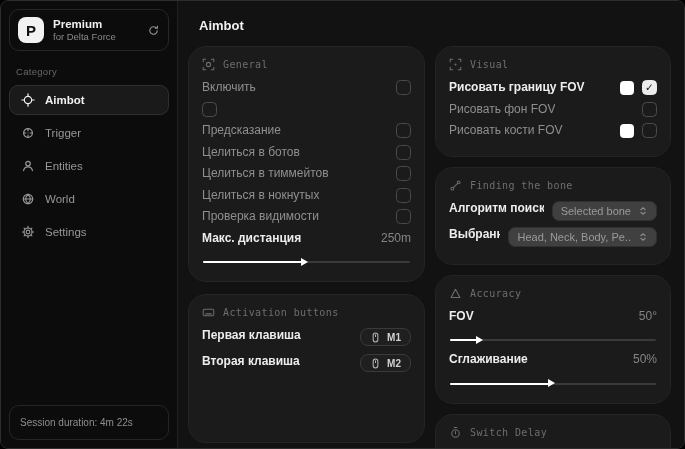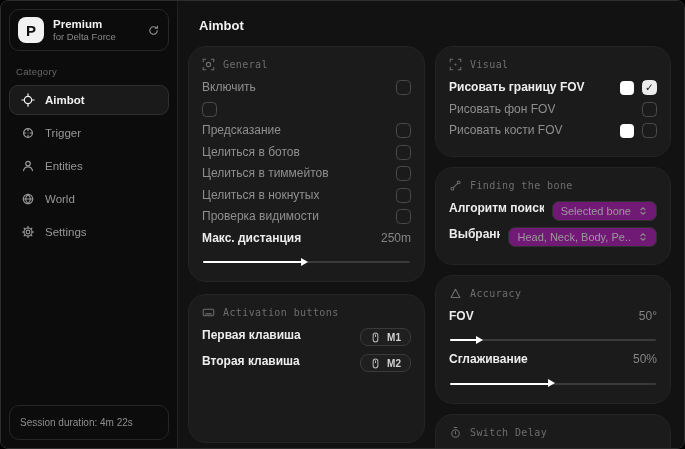--- a/index.html
+++ b/index.html
@@ -51,21 +51,21 @@
 
   .slider { position:relative; height:2px; background:#3a3a3a; border-radius:2px; margin:9px 1px 7px; cursor:pointer; }
   .slider .fill { position:absolute; left:0; top:0; height:2px; background:#fff; border-radius:2px; }
   .slider .fill::after { content:""; position:absolute; right:-6px; top:-3.5px;
                          border-left:7px solid #fff; border-top:4.5px solid transparent; border-bottom:4.5px solid transparent; }
 
   .keybtn { display:flex; align-items:center; gap:6px; background:#1f1f1f; border:1px solid #3a3a3a; border-radius:8px;
             padding:2.5px 9px; font-size:10px; font-weight:600; color:#d2d2d2; cursor:pointer; flex:none; }
   .keybtn .kb-icon { display:grid; place-items:center; color:#b5b5b5; }
 
-  .select { display:flex; align-items:center; gap:7px; background:#701a75; border:1px solid #303030; border-radius:7px;
+  .select { display:flex; align-items:center; gap:7px; background:#404040; border:1px solid #303030; border-radius:7px;
             padding:3px 8px; font-size:11px; color:#9a9a9a; cursor:pointer; flex:none; max-width:150px; }
   .select .sel-text { white-space:nowrap; overflow:hidden; }
   .select .sel-icon { color:#8a8a8a; display:grid; place-items:center; flex:none; }
 
   .panel-activation { flex:1; }
   .panel-switch { min-height:125px; }
   .mb12 { margin-bottom:11px; }
   svg { display:block; }
 </style>
 </head>

